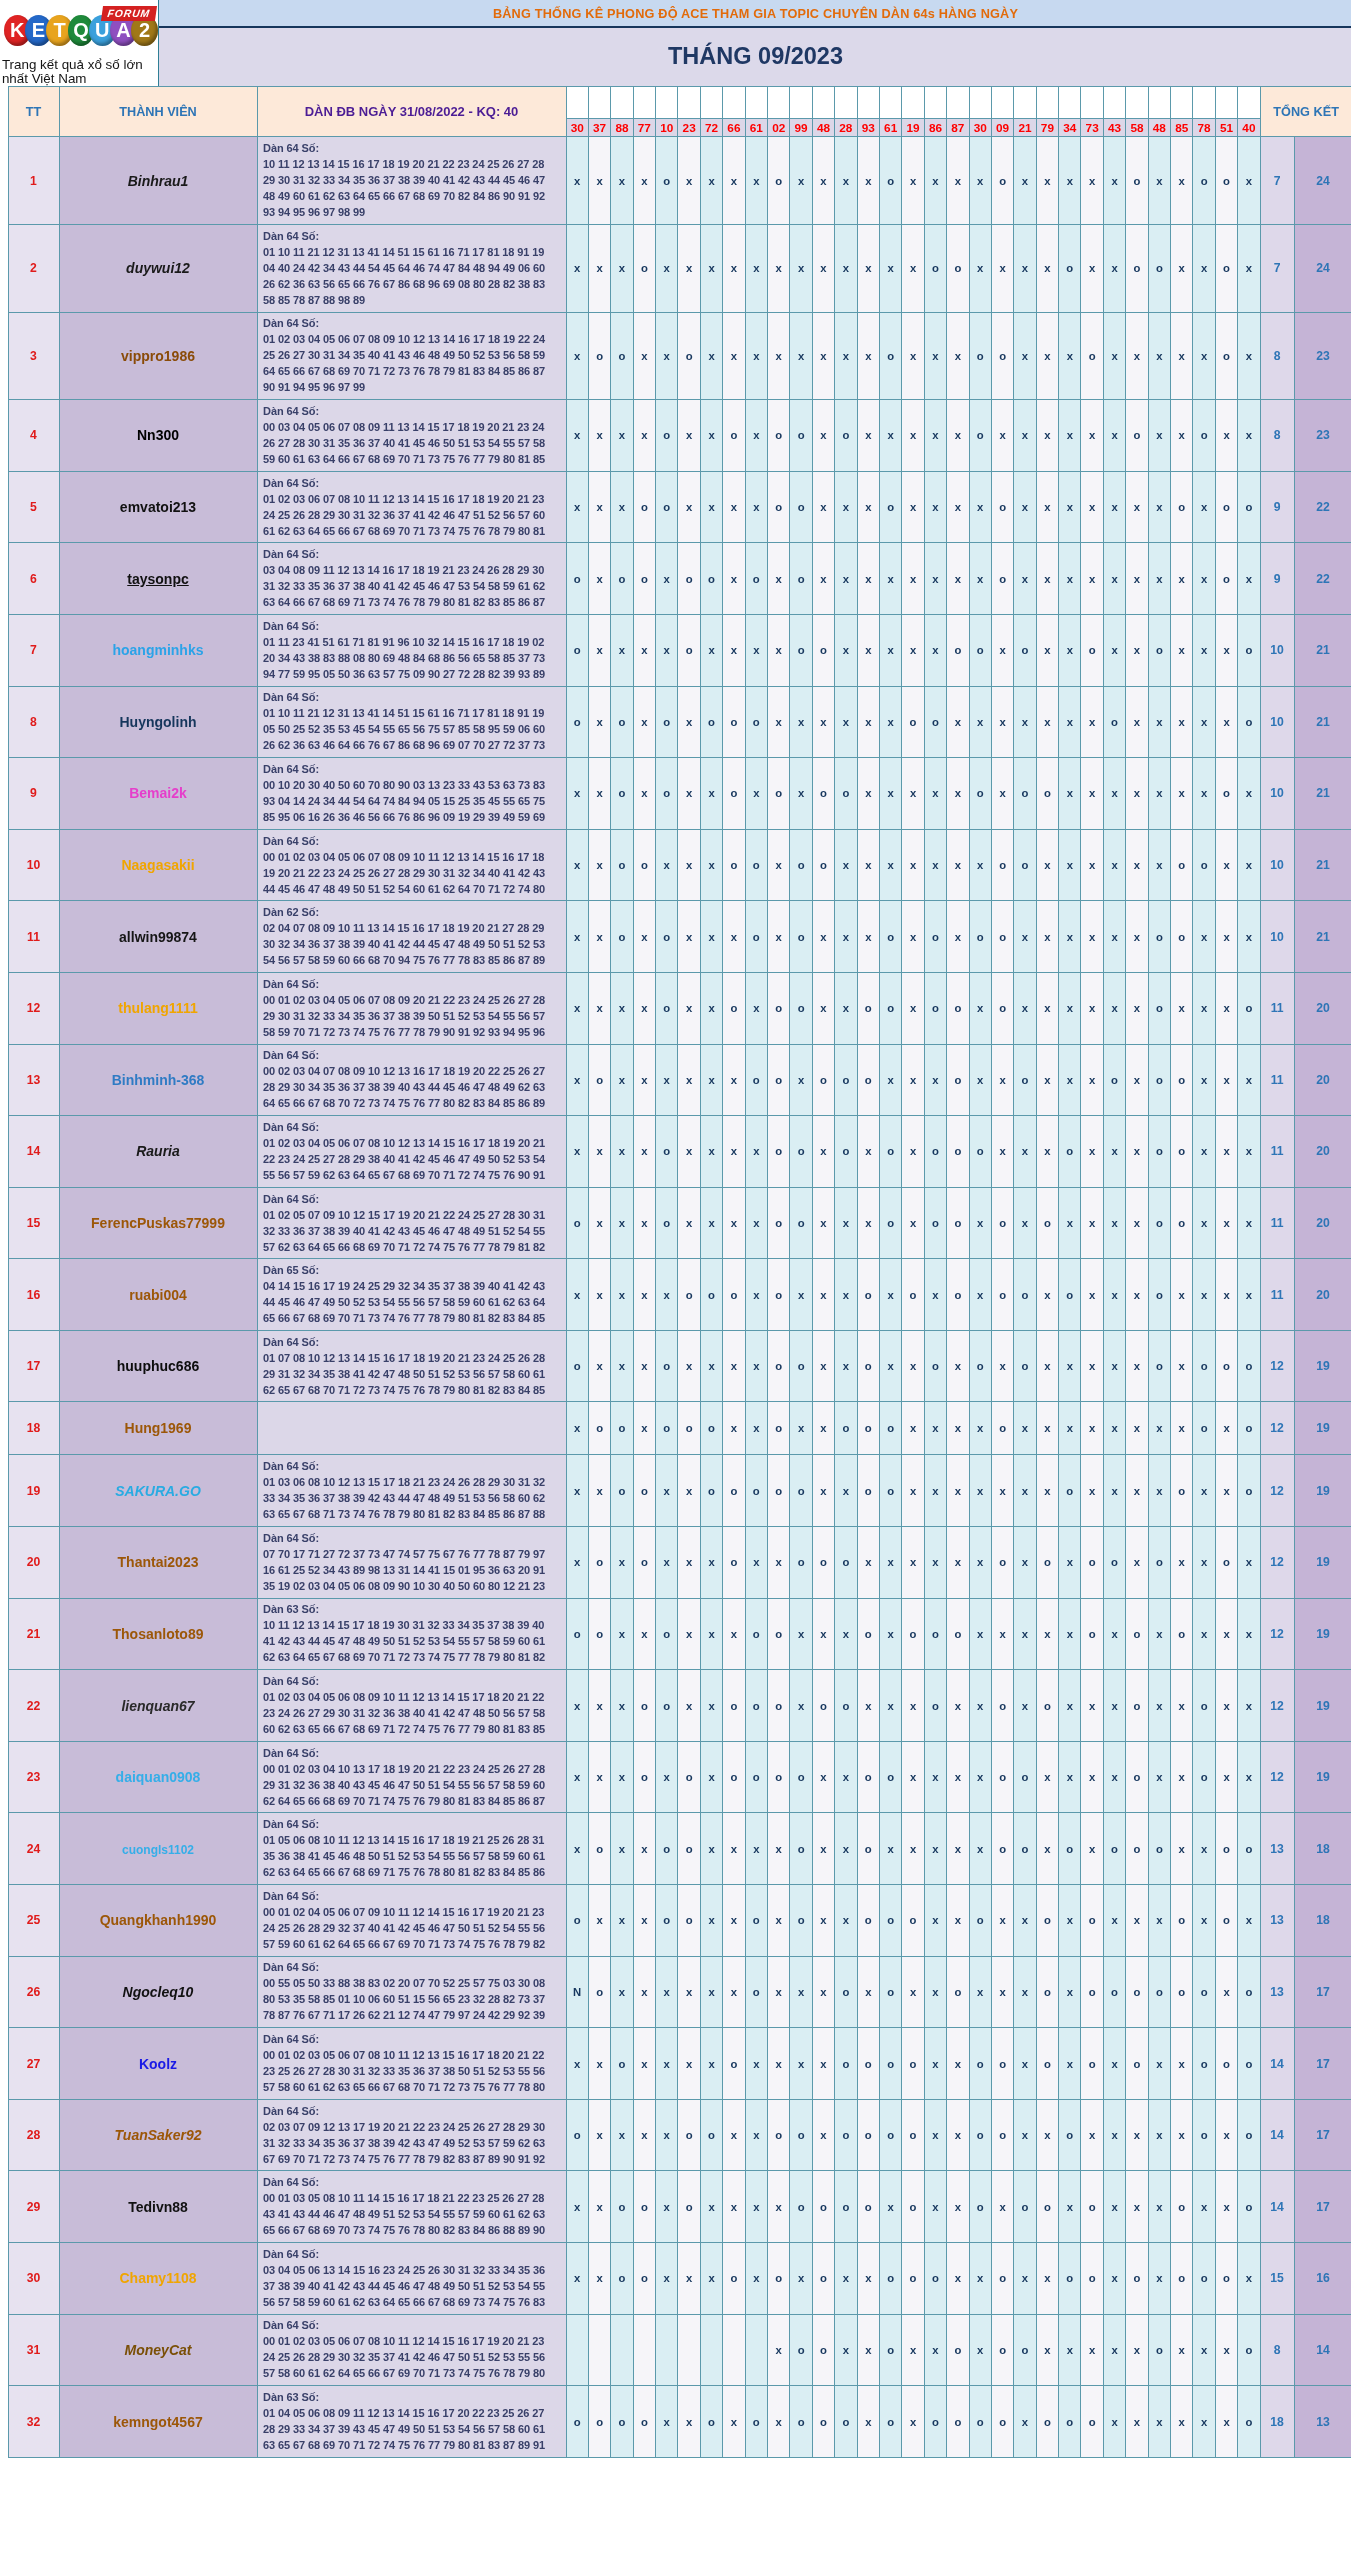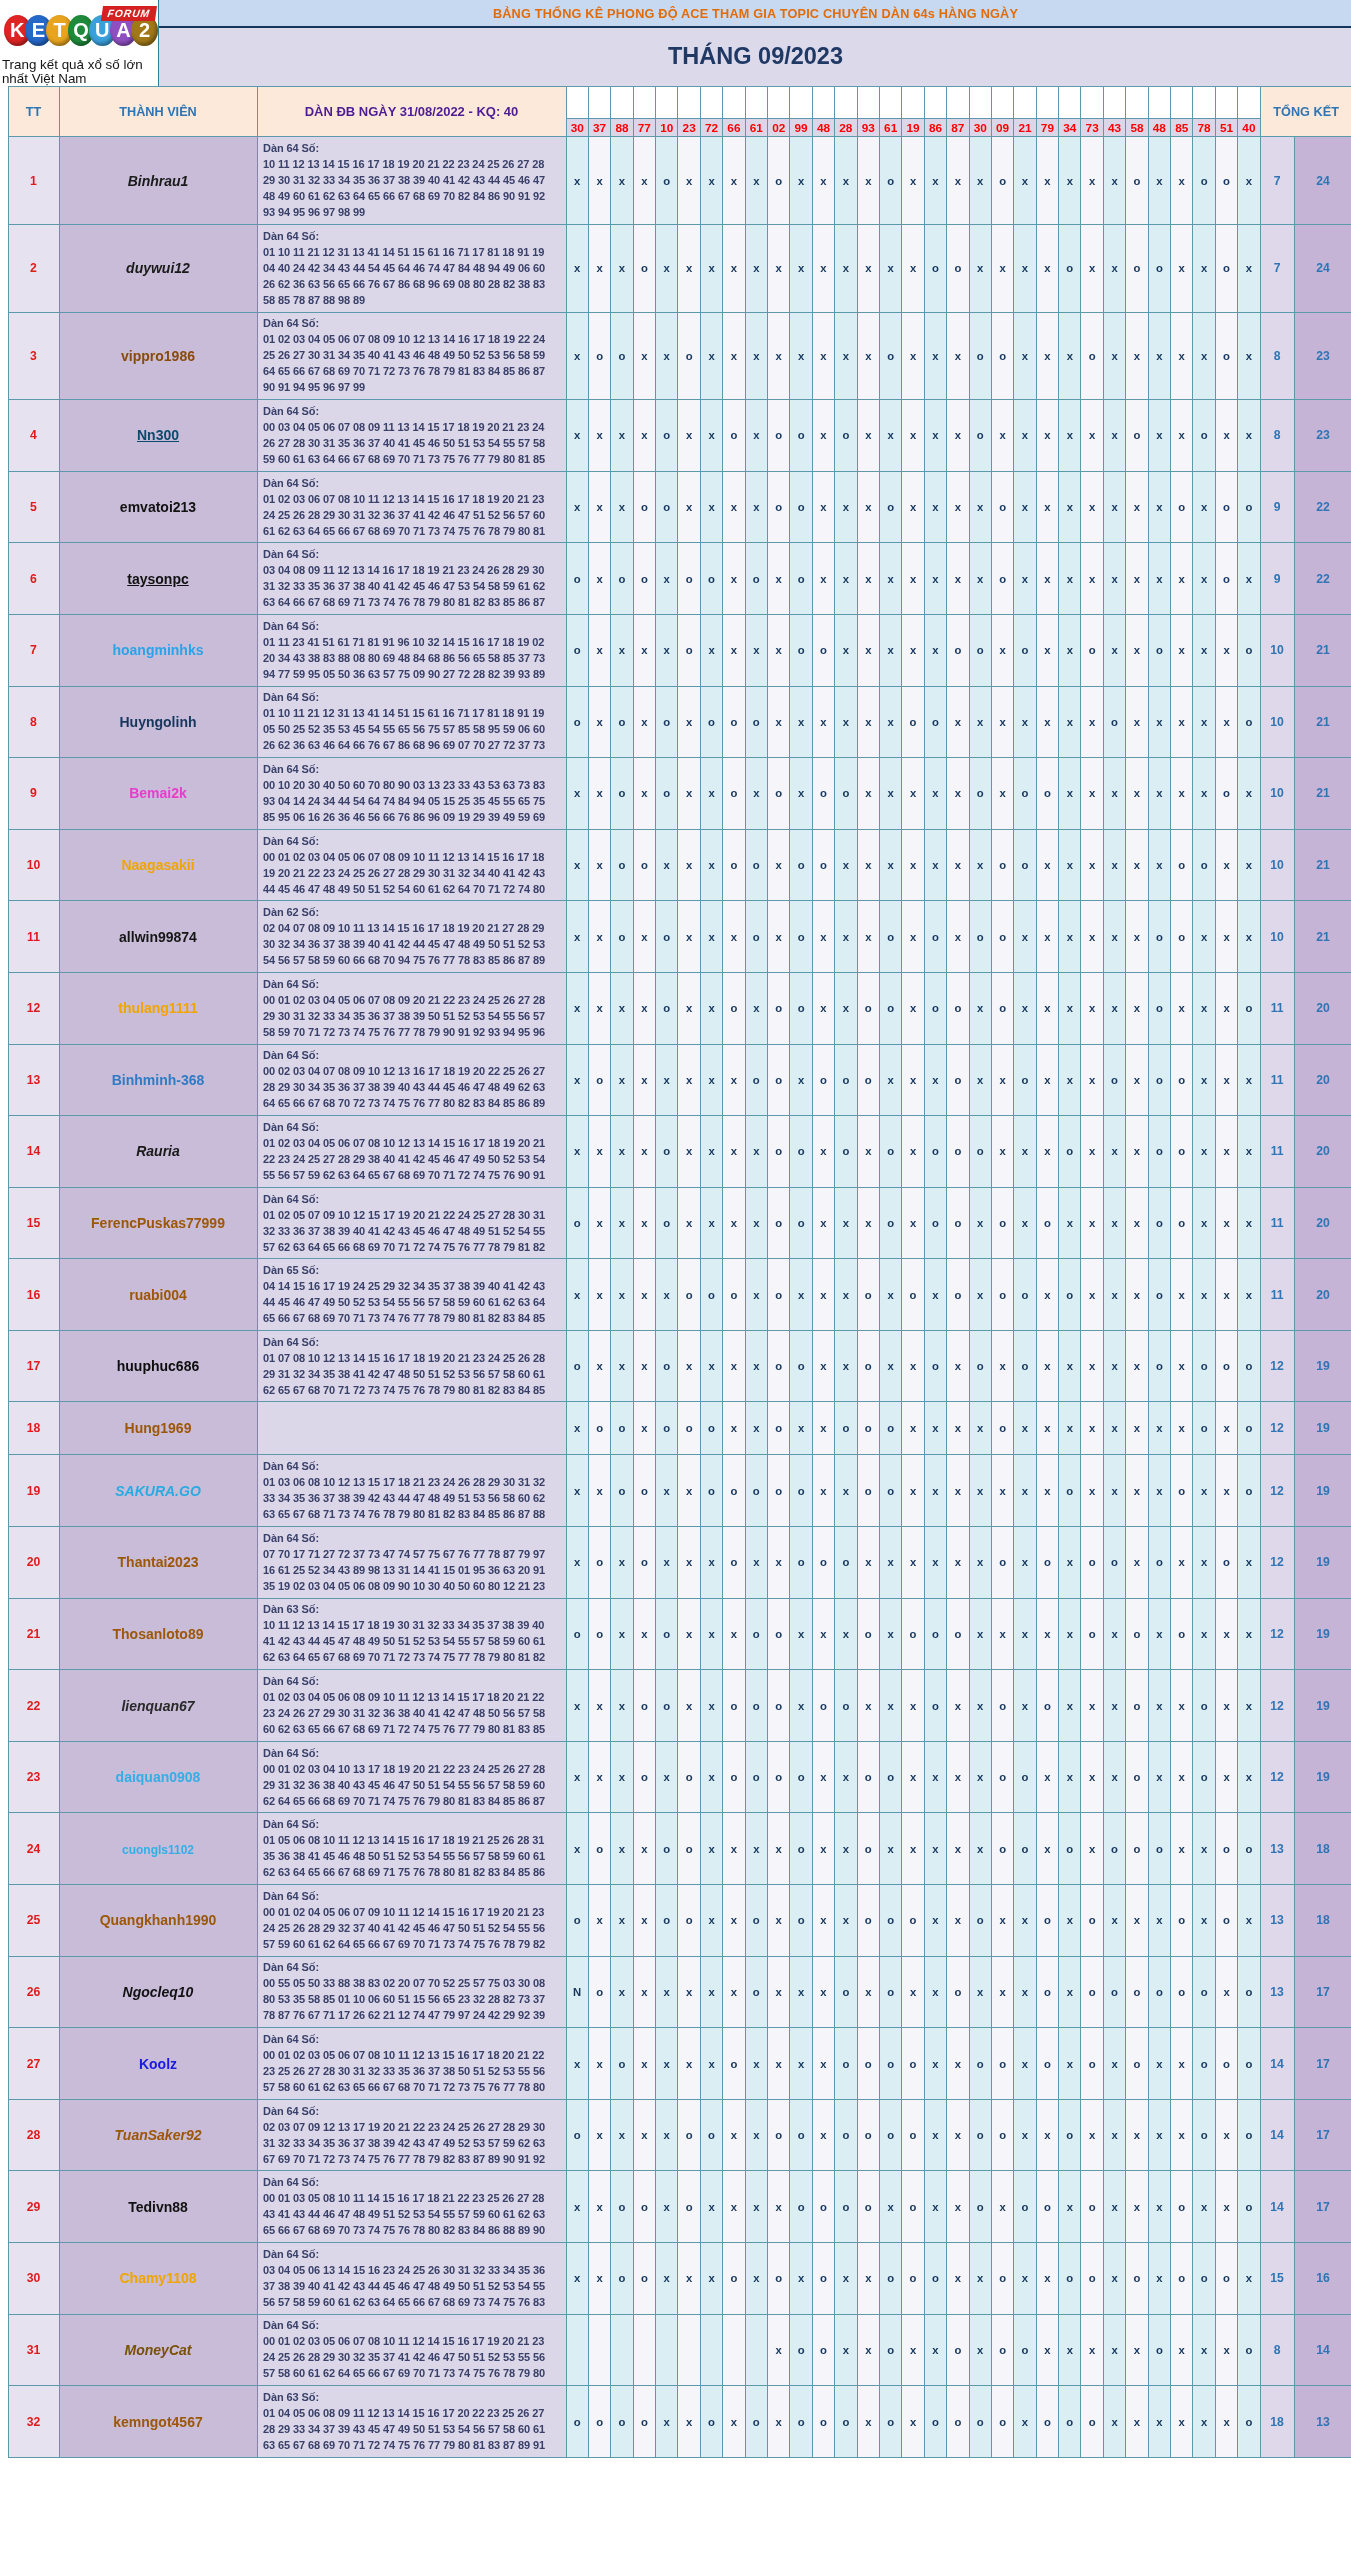--- a/index.html
+++ b/index.html
@@ -302,21 +302,21 @@
           <td class="mark c0">x</td>
           <td class="mark c1">x</td>
           <td class="mark c0">x</td>
           <td class="mark c1">o</td>
           <td class="mark c0">x</td>
           <td class="to">8</td>
           <td class="tx">23</td>
         </tr>
         <tr>
           <td class="tt">4</td>
-          <td class="member"><span style="color: #0c4a6e; text-decoration: underline;">Nn300</span></td>
+          <td class="member"><span style="color: #000000;">Nn300</span></td>
           <td class="dan">
             <div>Dàn 64 Số:</div>
             <div>00 03 04 05 06 07 08 09 11 13 14 15 17 18 19 20 21 23 24</div>
             <div>26 27 28 30 31 35 36 37 40 41 45 46 50 51 53 54 55 57 58</div>
             <div>59 60 61 63 64 66 67 68 69 70 71 73 75 76 77 79 80 81 85</div>
           </td>
           <td class="mark c0">x</td>
           <td class="mark c1">x</td>
           <td class="mark c0">x</td>
           <td class="mark c1">x</td>

